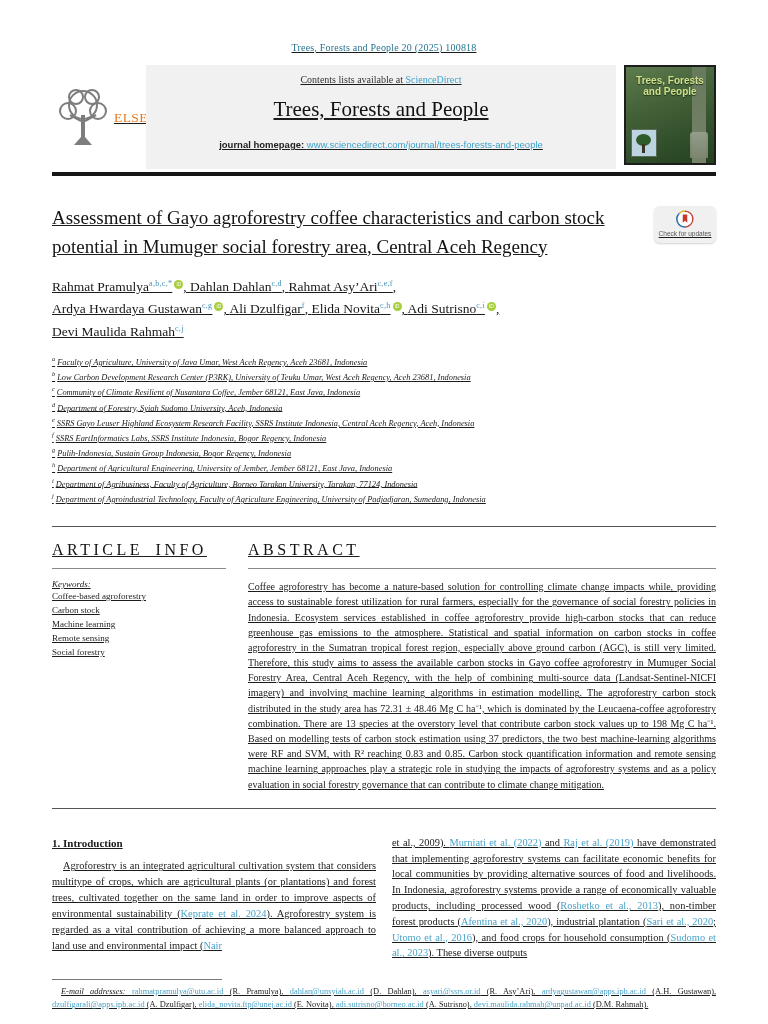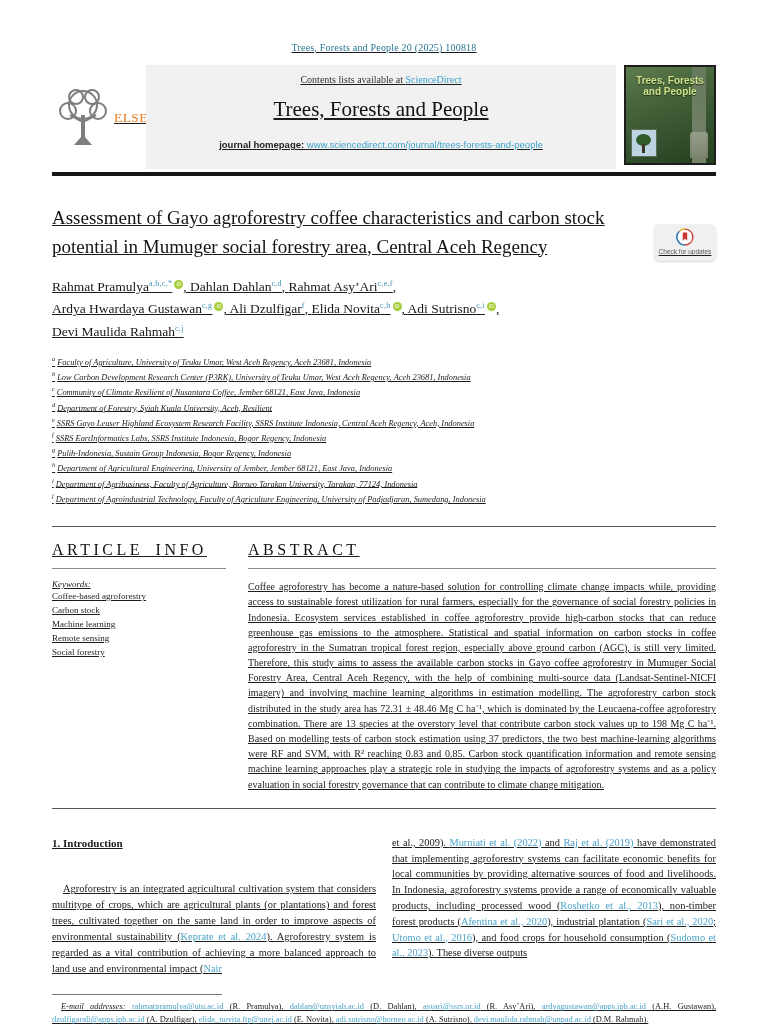--- a/index.html
+++ b/index.html
@@ -34,21 +34,21 @@
     font-family:"Liberation Sans",sans-serif;font-weight:bold;font-size:10px;line-height:1.1;
     color:#cfe08a;text-shadow:0 1px 1px #1c2e18;
   }
   .cover-trunk{position:absolute;right:8px;top:0;bottom:0;width:14px;background:linear-gradient(#6d7d63,#8a927c);opacity:.8;}
   .cover-inset{position:absolute;left:5px;bottom:6px;width:24px;height:26px;background:#bcd3e2;border:1px solid #5a6b57;}
   .inset-canopy{position:absolute;left:4px;top:4px;width:15px;height:12px;border-radius:50%;background:#2f5a2a;}
   .inset-trunk{position:absolute;left:10px;top:14px;width:3px;height:9px;background:#3c3327;}
   .cover-stump{position:absolute;right:6px;bottom:5px;width:18px;height:26px;background:linear-gradient(#97a08e,#7d856f);border-radius:3px 3px 0 0;opacity:.9;}
   .black-bar{height:4px;background:#161616;margin-top:3px;}
   
-  .title-row{display:flex;margin-top:28px;align-items:flex-end;}
+  .title-row{display:flex;margin-top:28px;align-items:flex-start;}
   .article-title{flex:1;font-size:19px;line-height:1.5;color:#141414;padding-right:30px;}
   .check-badge{
     width:58px;background:#f0f0f1;border-radius:6px;text-align:center;padding:4px 2px 5px;
     font-family:"Liberation Sans",sans-serif;font-size:6.5px;color:#555;line-height:1.2;
     box-shadow:0 1px 2px rgba(0,0,0,.18);margin-top:2px;cursor:pointer;
   }
   .check-badge svg{display:block;margin:0 auto 2px;}
   .authors{margin-top:15px;font-size:13.5px;line-height:1.65;color:#181818;}
   .asup{font-size:8px;color:#4192b4;letter-spacing:.3px;}
   .orcid{
@@ -63,21 +63,21 @@
   .info-col{width:196px;box-sizing:border-box;padding-right:22px;}
   .abs-col{flex:1;}
   .sec-head{font-size:16px;letter-spacing:3.5px;word-spacing:5px;color:#111;}
   .head-rule{border:none;border-top:1px solid #8a8a8a;margin:9px 0 10px;}
   .kw-label{font-size:9px;font-style:italic;margin-bottom:1px;}
   .kw-item{font-size:9px;line-height:1.55;}
   .abstract-text{font-size:10px;line-height:1.52;text-align:justify;color:#1b1b1b;}
   
   .body-cols{display:flex;gap:16px;margin-top:26px;}
   .col{width:328px;font-size:10.4px;line-height:1.52;text-align:justify;color:#1b1b1b;}
-  .intro-head{font-weight:bold;font-size:11px;margin:0 0 30px;text-align:left;}
+  .intro-head{font-weight:bold;font-size:11px;margin:0 0 7px;text-align:left;}
   .indent{text-indent:11px;}
   .tlink{color:#4aa3c9;cursor:pointer;}
   
   .foot-rule{border:none;border-top:1px solid #777;width:170px;margin:18px 0 5px;}
   .footnote{font-size:8.4px;line-height:1.55;color:#1d1d1d;}
   .footnote .emlabel{font-style:italic;}
   .foot-indent{text-indent:9px;}
   .emails{text-align:justify;}
   .doi-line{margin-top:24px;font-size:8.4px;}
 </style>
@@ -141,24 +141,24 @@
             <path d="M9 6 h6 v11 l-3 -2.6 l-3 2.6 z" fill="#c43a2f"></path>
           </svg>
         </span>
         <span>Check for updates</span>
       </div>
     </div>
 
     <div class="authors"><span><span>Rahmat Pramulya</span><sup class="asup">a,b,c,*</sup><span class="orcid">iD</span></span><span>, </span><span><span>Dahlan Dahlan</span><sup class="asup">c,d</sup></span><span>, </span><span><span>Rahmat Asy’Ari</span><sup class="asup">c,e,f</sup></span><span>,</span><br><span><span>Ardya Hwardaya Gustawan</span><sup class="asup">c,g</sup><span class="orcid">iD</span></span><span>, </span><span><span>Ali Dzulfigar</span><sup class="asup">f</sup></span><span>, </span><span><span>Elida Novita</span><sup class="asup">c,h</sup><span class="orcid">iD</span></span><span>, </span><span><span>Adi Sutrisno</span><sup class="asup">c,i</sup><span class="orcid">iD</span></span><span>,</span><br><span><span>Devi Maulida Rahmah</span><sup class="asup">c,j</sup></span></div>
 
     <div class="affiliations">
-        <div><sup>a</sup><span>Faculty of Agriculture, University of Teuku Umar, West Aceh Regency, Aceh 23681, Indonesia</span></div>
+        <div><sup>a</sup><span>Faculty of Agriculture, University of Java Umar, West Aceh Regency, Aceh 23681, Indonesia</span></div>
         <div><sup>b</sup><span>Low Carbon Development Research Center (P3RK), University of Teuku Umar, West Aceh Regency, Aceh 23681, Indonesia</span></div>
         <div><sup>c</sup><span>Community of Climate Resilient of Nusantara Coffee, Jember 68121, East Java, Indonesia</span></div>
-        <div><sup>d</sup><span>Department of Forestry, Syiah Kuala University, Aceh, Resilient</span></div>
+        <div><sup>d</sup><span>Department of Forestry, Syiah Sudomo University, Aceh, Indonesia</span></div>
         <div><sup>e</sup><span>SSRS Gayo Leuser Highland Ecosystem Research Facility, SSRS Institute Indonesia, Central Aceh Regency, Aceh, Indonesia</span></div>
         <div><sup>f</sup><span>SSRS EartInformatics Labs, SSRS Institute Indonesia, Bogor Regency, Indonesia</span></div>
         <div><sup>g</sup><span>Pulih-Indonesia, Sustain Group Indonesia, Bogor Regency, Indonesia</span></div>
         <div><sup>h</sup><span>Department of Agricultural Engineering, University of Jember, Jember 68121, East Java, Indonesia</span></div>
         <div><sup>i</sup><span>Department of Agribusiness, Faculty of Agriculture, Borneo Tarakan University, Tarakan, 77124, Indonesia</span></div>
         <div><sup>j</sup><span>Department of Agroindustrial Technology, Faculty of Agriculture Engineering, University of Padjadjaran, Sumedang, Indonesia</span></div>
       </div>
 
     <div class="info-abs">
       <div class="info-col">

